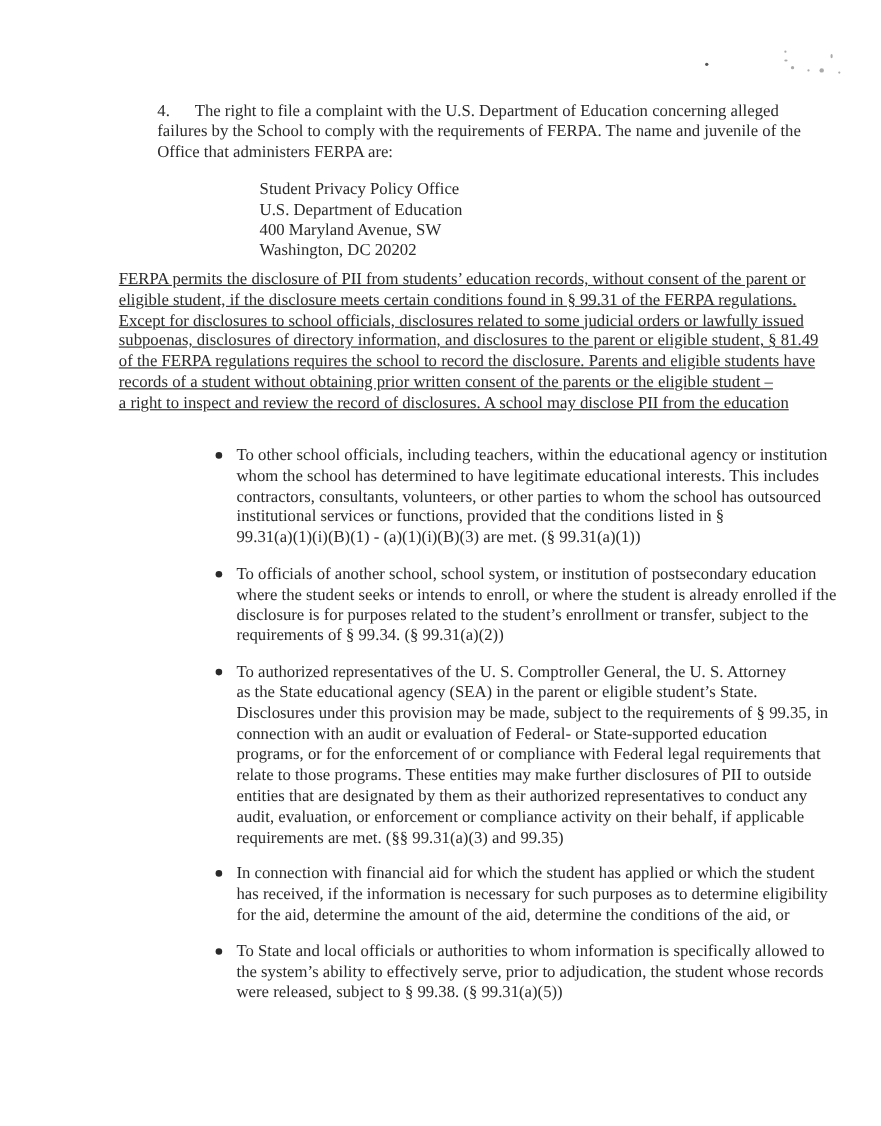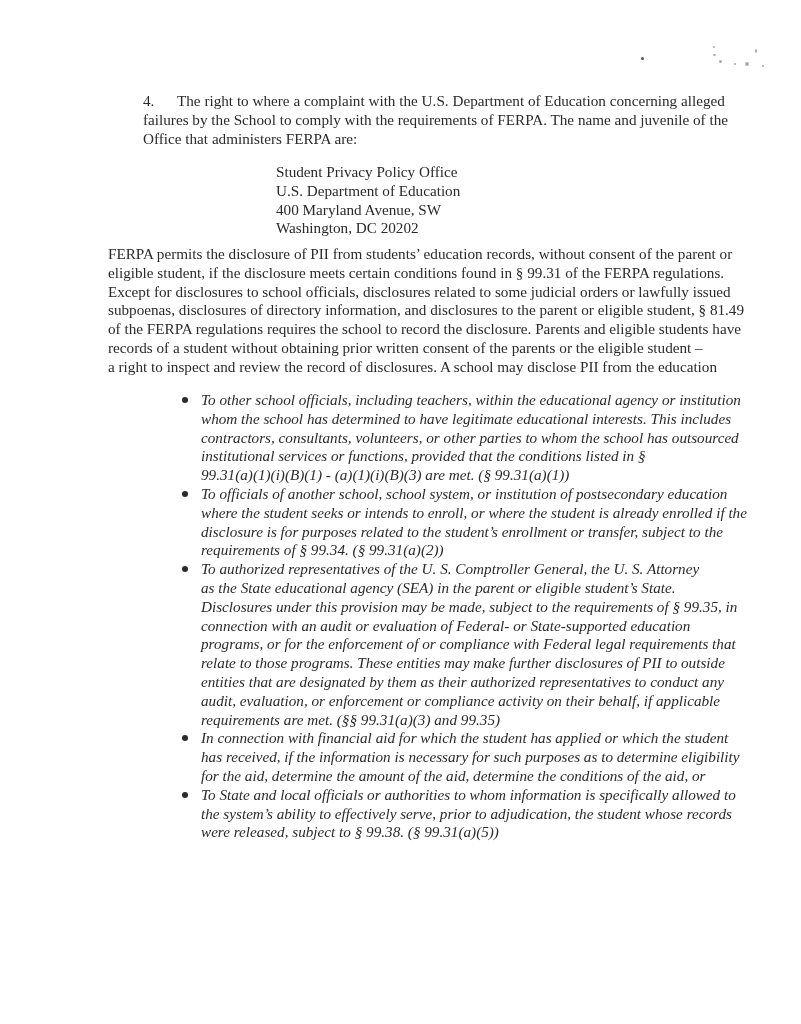--- a/index.html
+++ b/index.html
@@ -6,46 +6,46 @@
   body {
     width: 801px; height: 1024px; background: #ffffff; position: relative; overflow: hidden;
     font-family: "Liberation Serif", "DejaVu Serif", serif; color: #2a2a2a;
     font-size: 15.2px; line-height: 18.8px;
   }
   .page { position: absolute; left: 0; top: 0; width: 801px; height: 1024px; }
   .speck { position: absolute; background: #555; border-radius: 50%; }
   .speck.light { background: #aaa; }
   .item4 { position: absolute; left: 143px; top: 92px; width: 560px; }
   .item4 .num { display: inline-block; width: 34px; }
-  .address { position: absolute; left: 236px; top: 163px; margin-left: 40px; }
+  .address { position: absolute; left: 236px; top: 163px; }
   .address div { height: 18.8px; }
-  .para { position: absolute; left: 108px; top: 245px; width: 600px; text-align: left; }
+  .para { position: absolute; left: 108px; top: 245px; width: 600px; text-align: left; text-decoration: underline; }
   .bullets { position: absolute; left: 182px; top: 391px; width: 530px; margin: 0; padding: 0; list-style: none; }
-  .bullets li { position: relative; padding-left: 19px; margin: 0; font-style: italic; }
+  .bullets li { position: relative; padding-left: 19px; margin: 14px; }
   .bullets li .dot {
     position: absolute; left: 0; top: 6px; width: 6px; height: 6px; border-radius: 50%; background: #2a2a2a;
   }
   .line { white-space: nowrap; display: block; }
 </style>
 </head>
 <body>
 
 <div class="page">
 
   <div class="speck" style="left:641px;top:57px;width:3px;height:3px;"></div>
   <div class="speck light" style="left:713px;top:46px;width:2px;height:2px;"></div>
   <div class="speck light" style="left:713px;top:54px;width:3px;height:2px;"></div>
   <div class="speck light" style="left:719px;top:60px;width:3px;height:3px;"></div>
   <div class="speck light" style="left:734px;top:63px;width:2px;height:2px;"></div>
   <div class="speck light" style="left:745px;top:62px;width:4px;height:4px;"></div>
   <div class="speck light" style="left:755px;top:49px;width:2px;height:4px;"></div>
   <div class="speck light" style="left:762px;top:65px;width:2px;height:2px;"></div>
 
   <div class="item4">
-    <span class="line"><span class="num">4.</span><span>The right to where a complaint with the U.S. Department of Education concerning alleged</span></span>
+    <span class="line"><span class="num">4.</span><span>The right to file a complaint with the U.S. Department of Education concerning alleged</span></span>
     <span class="line">failures by the School to comply with the requirements of FERPA.  The name and juvenile of the</span>
     <span class="line">Office that administers FERPA are:</span>
   </div>
 
   <div class="address">
     <div>Student Privacy Policy Office</div>
     <div>U.S. Department of Education</div>
     <div>400 Maryland Avenue, SW</div>
     <div>Washington, DC  20202</div>
   </div>

